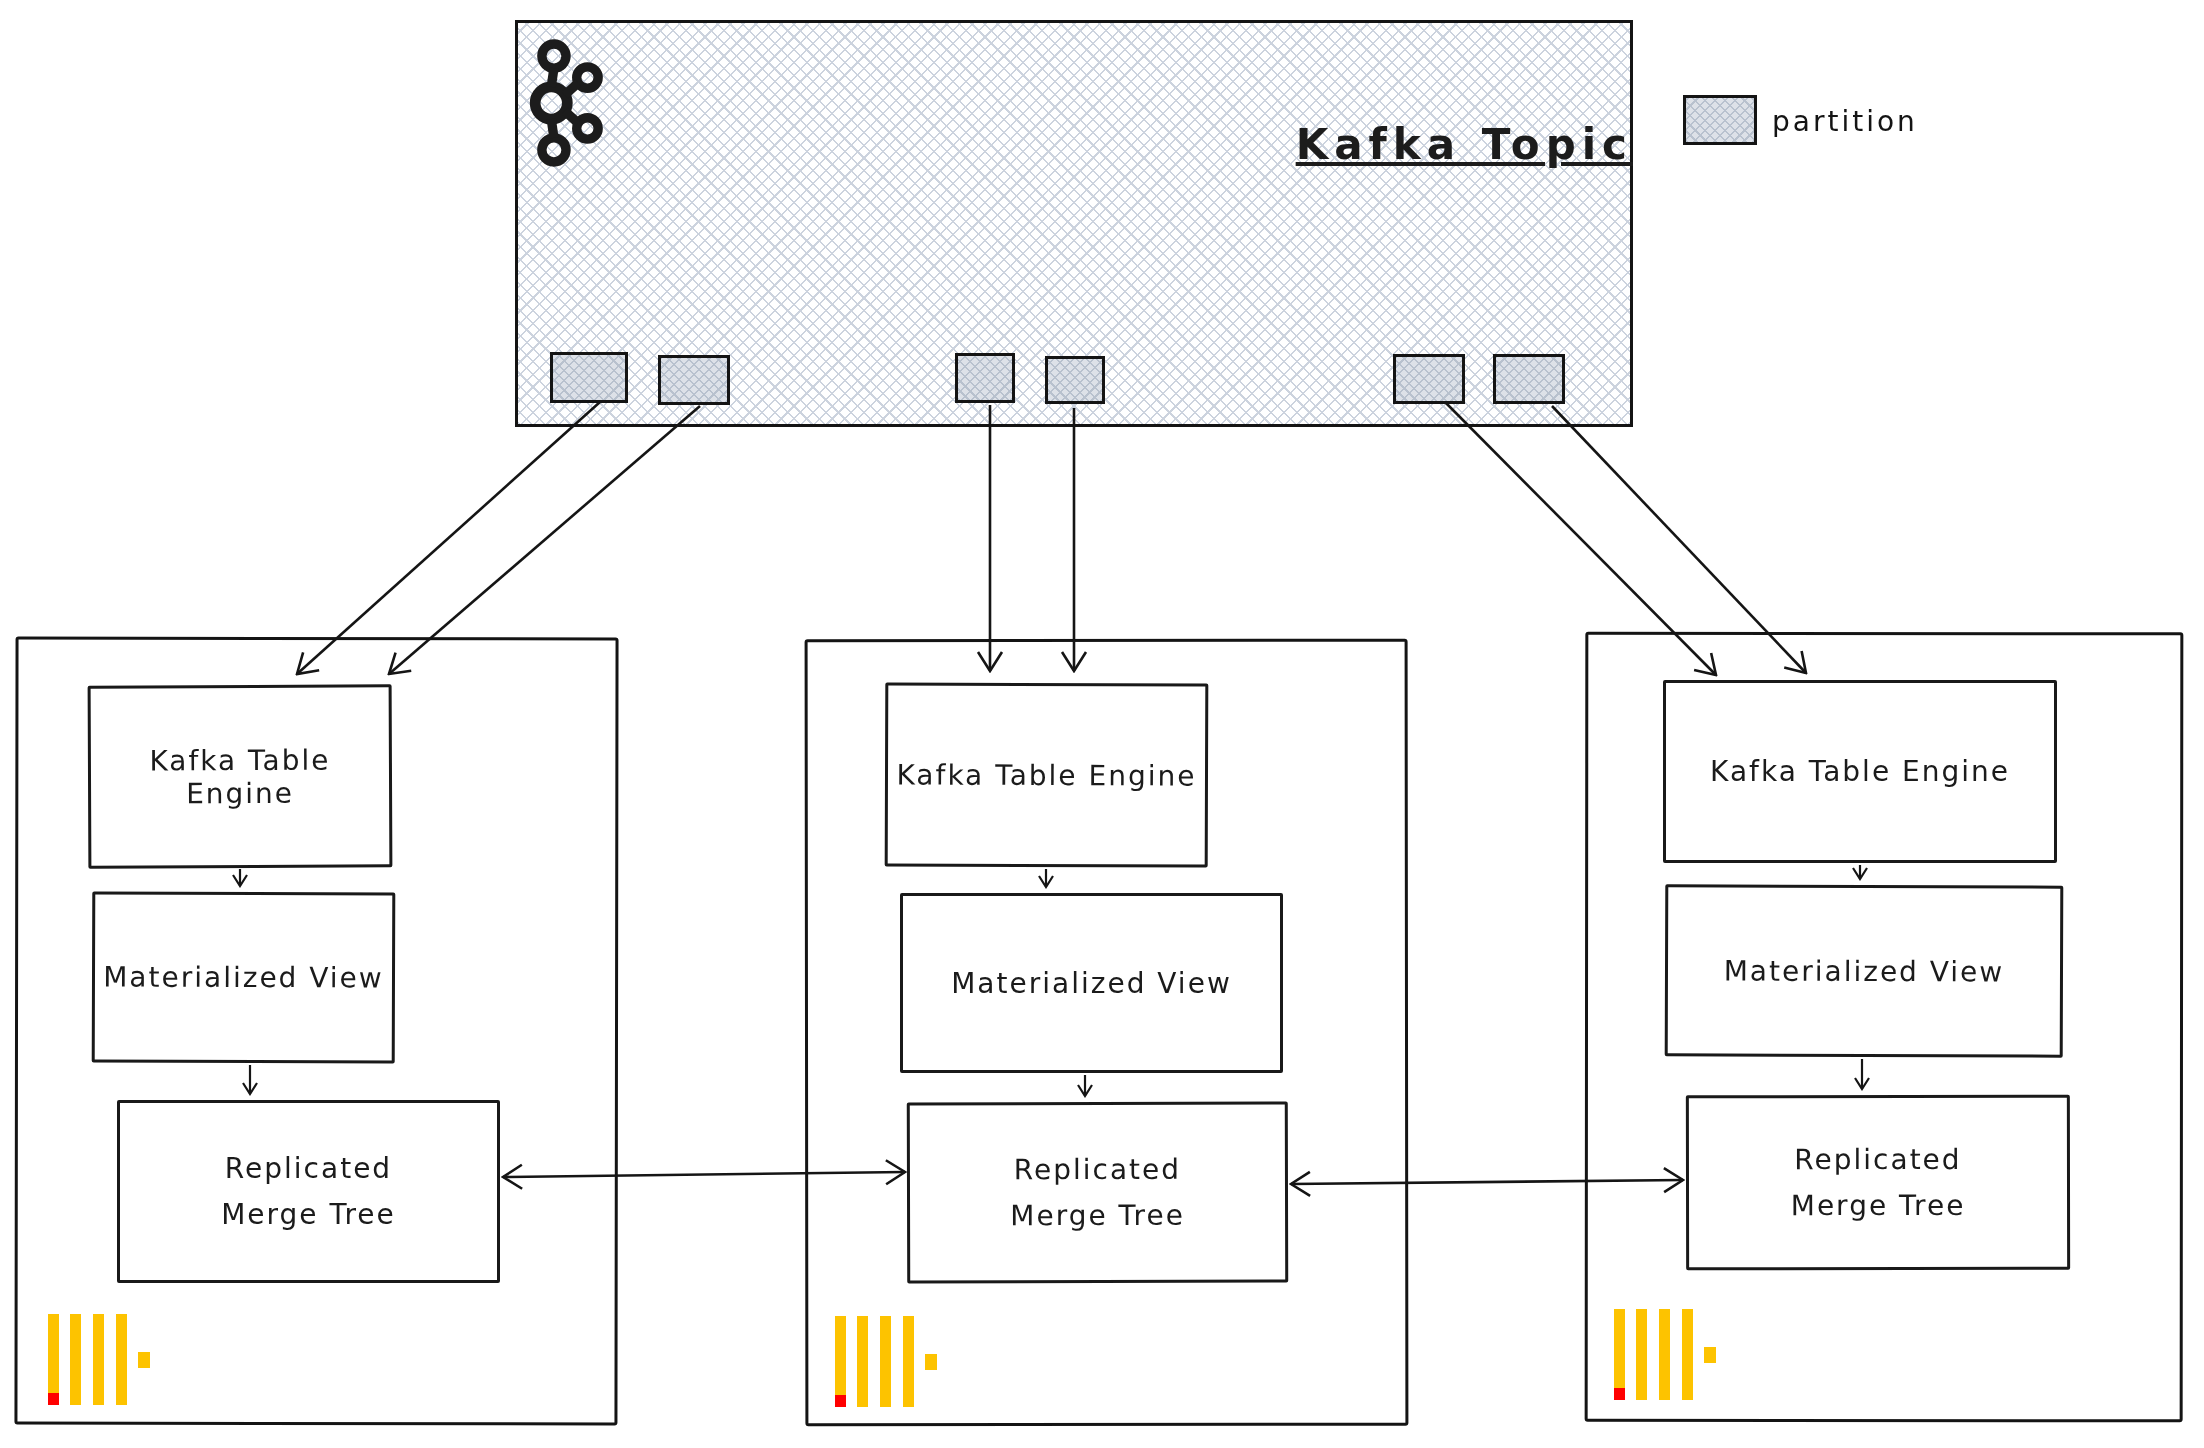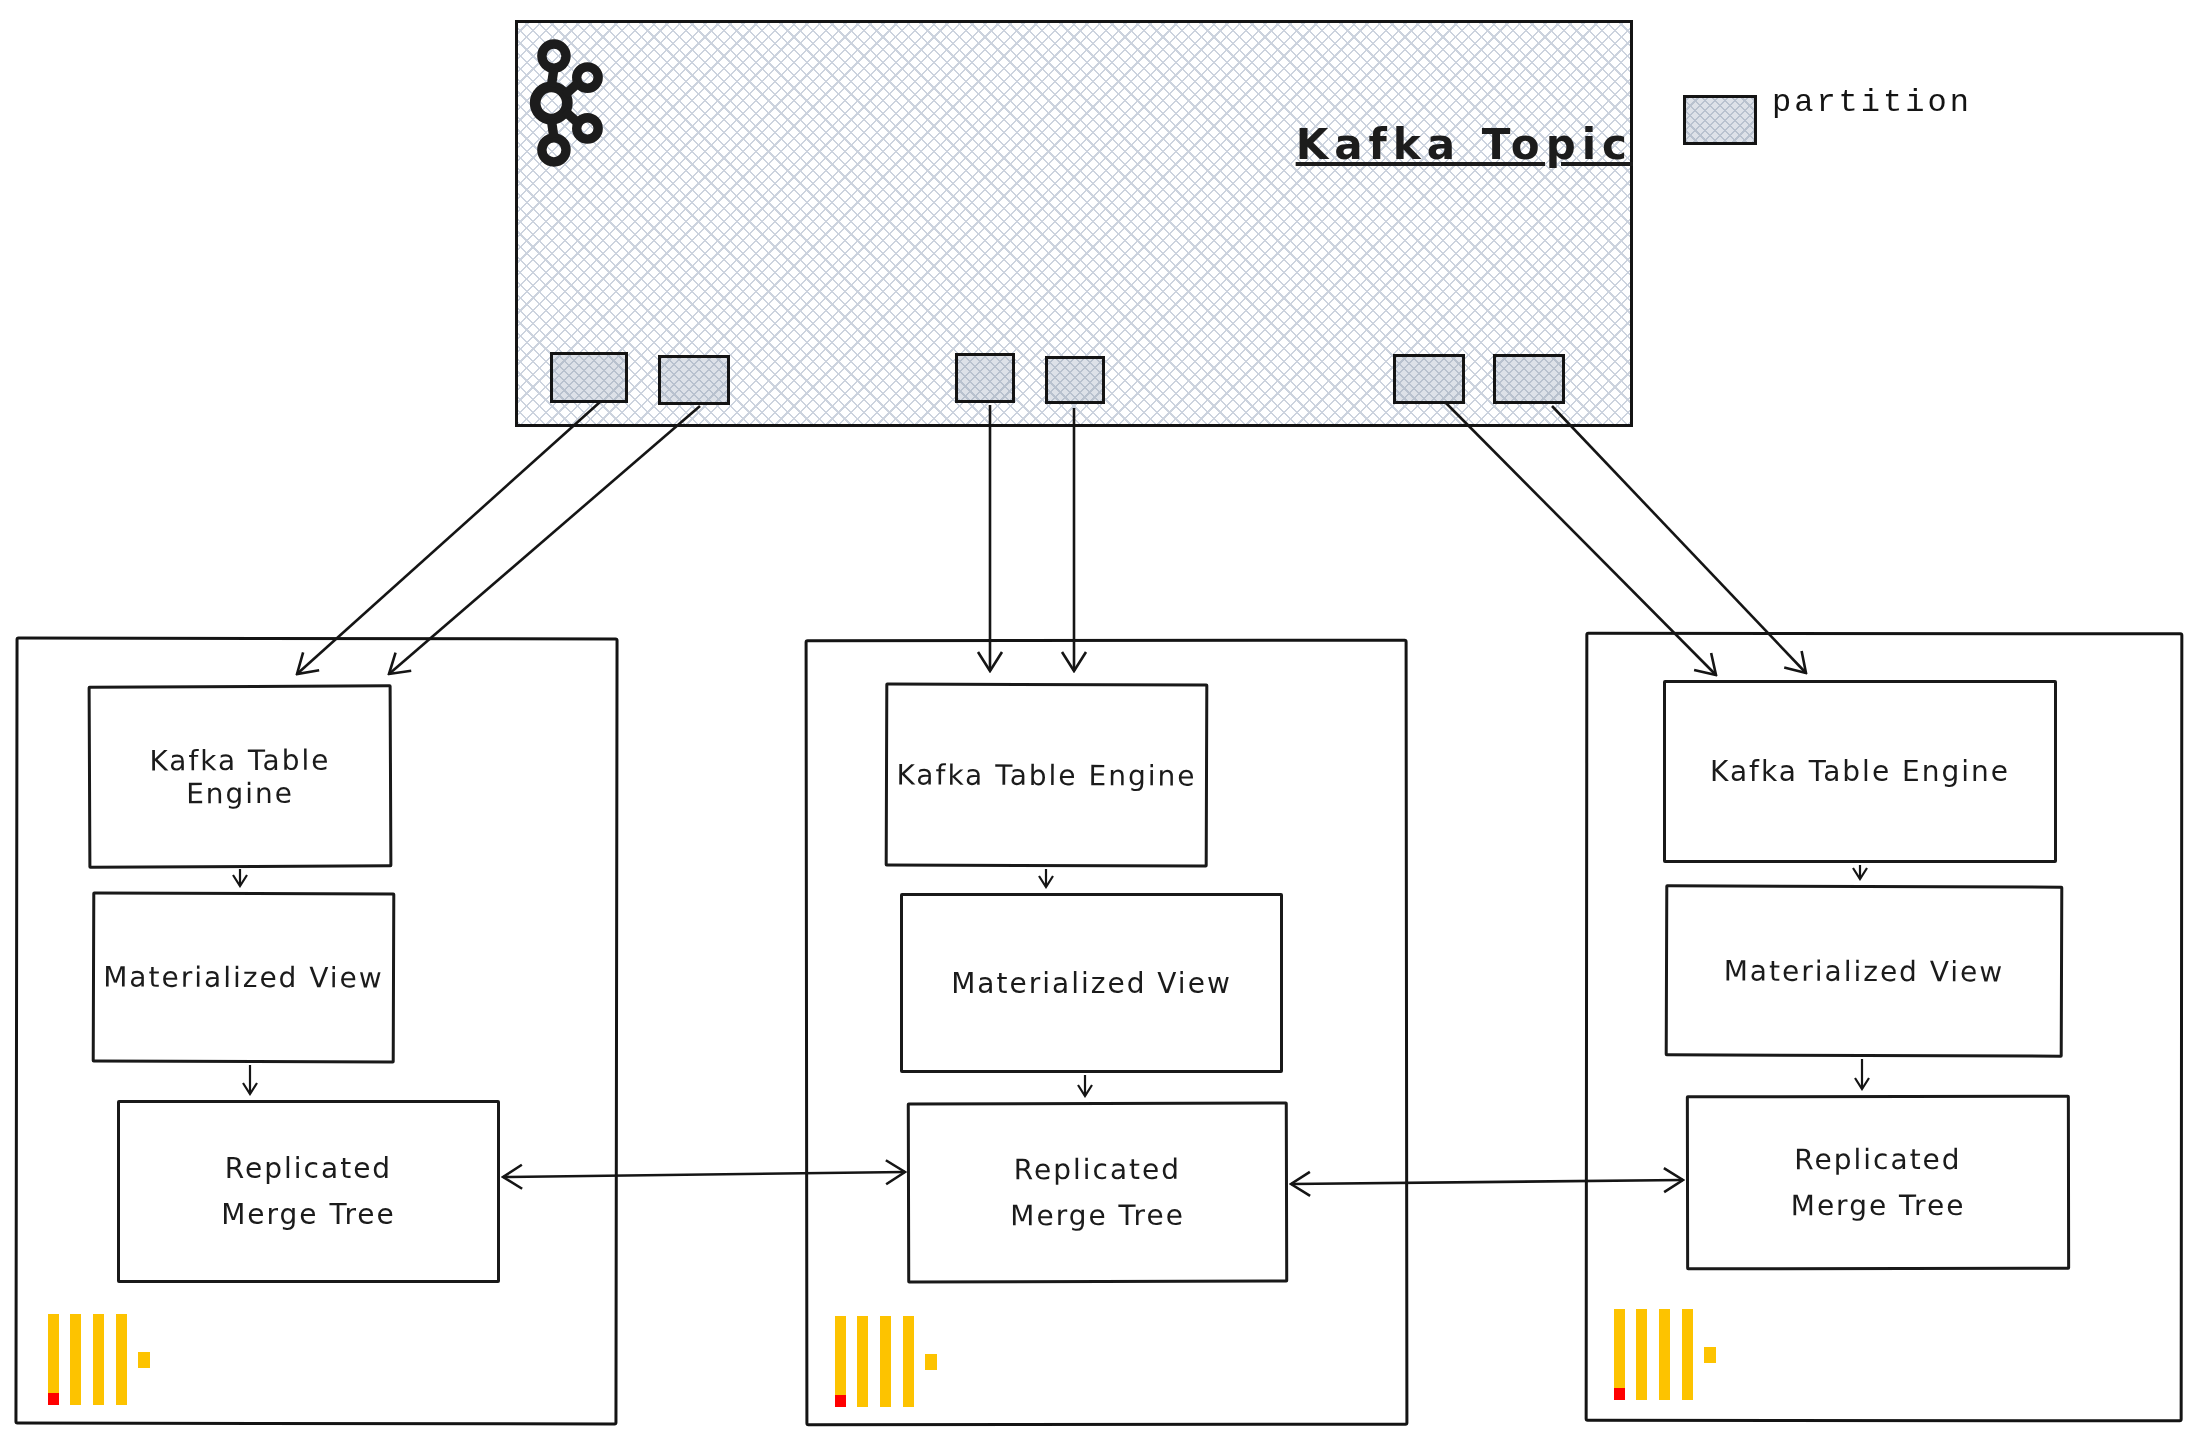--- a/index.html
+++ b/index.html
@@ -21,21 +21,21 @@
       repeating-linear-gradient(-45deg, #b8c1ce 0 1.6px, transparent 1.6px 7px);
   }
 
   .kafka-box{left:515px;top:20px;width:1118px;height:407px;border:3px solid #141414;box-sizing:border-box;}
   .topic-title{left:515px;top:120px;width:1118px;text-align:right;
                font-size:42px;letter-spacing:6px;font-weight:600;color:#1c1c1c;text-decoration:underline;}
 
   .partition{border:3px solid #141414;box-sizing:border-box;}
 
   .legend-swatch{left:1683px;top:95px;width:74px;height:50px;border:3px solid #141414;box-sizing:border-box;}
-  .legend-label{left:1772px;top:84px;font-size:32px;letter-spacing:3px;color:#141414;font-family:Liberation Mono, monospace;}
+  .legend-label{left:1772px;top:105px;font-size:28px;letter-spacing:3px;color:#141414;}
 
   .node{border:3px solid #141414;box-sizing:border-box;background:#ffffff;border-radius:3px;}
   .inner-box{border:3px solid #191919;box-sizing:border-box;background:#ffffff;border-radius:2px;
              display:flex;align-items:center;justify-content:center;text-align:center;
              font-size:28px;letter-spacing:2px;color:#1b1b1b;}
   .rmt{line-height:46px;}
 
   .n1{left:15px;top:637px;width:603px;height:788px;transform:rotate(.08deg);}
   .n2{left:805px;top:639px;width:603px;height:787px;transform:rotate(-.06deg);}
   .n3{left:1585px;top:632px;width:598px;height:790px;transform:rotate(.05deg);}

